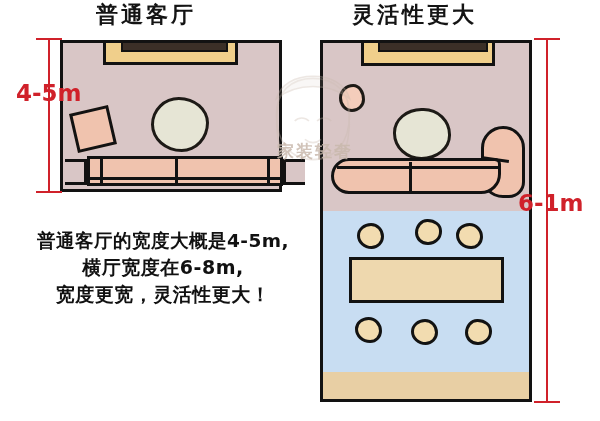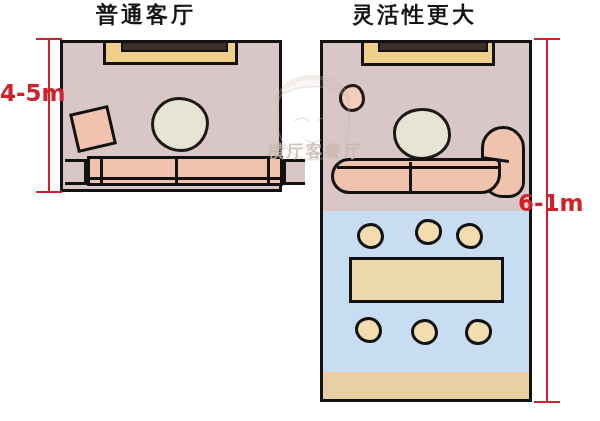--- a/index.html
+++ b/index.html
@@ -240,21 +240,21 @@
 
   .dim-label {
     position: absolute;
     color: #d0212a;
     font-family: "DejaVu Sans", "Liberation Sans", sans-serif;
     font-weight: bold;
     font-size: 23px;
     white-space: nowrap;
     line-height: 1;
   }
-  #dim-label-left  { left: 0;  top: 82px; text-align: center; }
+  #dim-label-left  { left: 16px;  top: 82px; text-align: center; }
   #dim-label-right { left: 518px; top: 192px; }
 
   
   #caption {
     position: absolute;
     left: 2px;
     top: 228px;
     width: 322px;
     text-align: center;
     color: #111111;
@@ -344,26 +344,31 @@
 
   <svg id="watermark" viewBox="0 0 120 120">
     <g fill="none" stroke="#c9b9ad" stroke-width="1.6">
       <path d="M24 56c0-22 14-36 36-36s36 14 36 36c0 26-14 44-36 44S24 82 24 56z"></path>
       <path d="M24 40c10-8 22-12 36-12s26 4 36 12c-4-14-18-22-36-22S28 26 24 40z" fill="#c9b9ad" fill-opacity="0.35"></path>
       <path d="M26 44c-3 16-2 32 2 46M94 44c3 16 2 32-2 46"></path>
       <path d="M42 62c4-4 10-4 14 0M64 62c4-4 10-4 14 0"></path>
       <path d="M52 80c5 4 11 4 16 0"></path>
     </g>
   </svg>
-  <div id="watermark-text">横厅客餐厅</div>
+  <div id="watermark-text">家装轻奢</div>
 
   <div class="dim-line" id="dim-left-line"></div>
   <div class="dim-cap" id="dim-left-top"></div>
   <div class="dim-cap" id="dim-left-bot"></div>
   <div class="dim-label" id="dim-label-left">4-5m</div>
 
   <div class="dim-line" id="dim-right-line"></div>
   <div class="dim-cap" id="dim-right-top"></div>
   <div class="dim-cap" id="dim-right-bot"></div>
   <div class="dim-label" id="dim-label-right">6-1m</div>
 
+  <div id="caption">
+    <span class="cl cl1">普通客厅的宽度大概是4-5m,</span>
+    <span class="cl">横厅宽度在6-8m,</span>
+    <span class="cl">宽度更宽，灵活性更大！</span>
+  </div>
 
 </div>
 
 </body></html>

